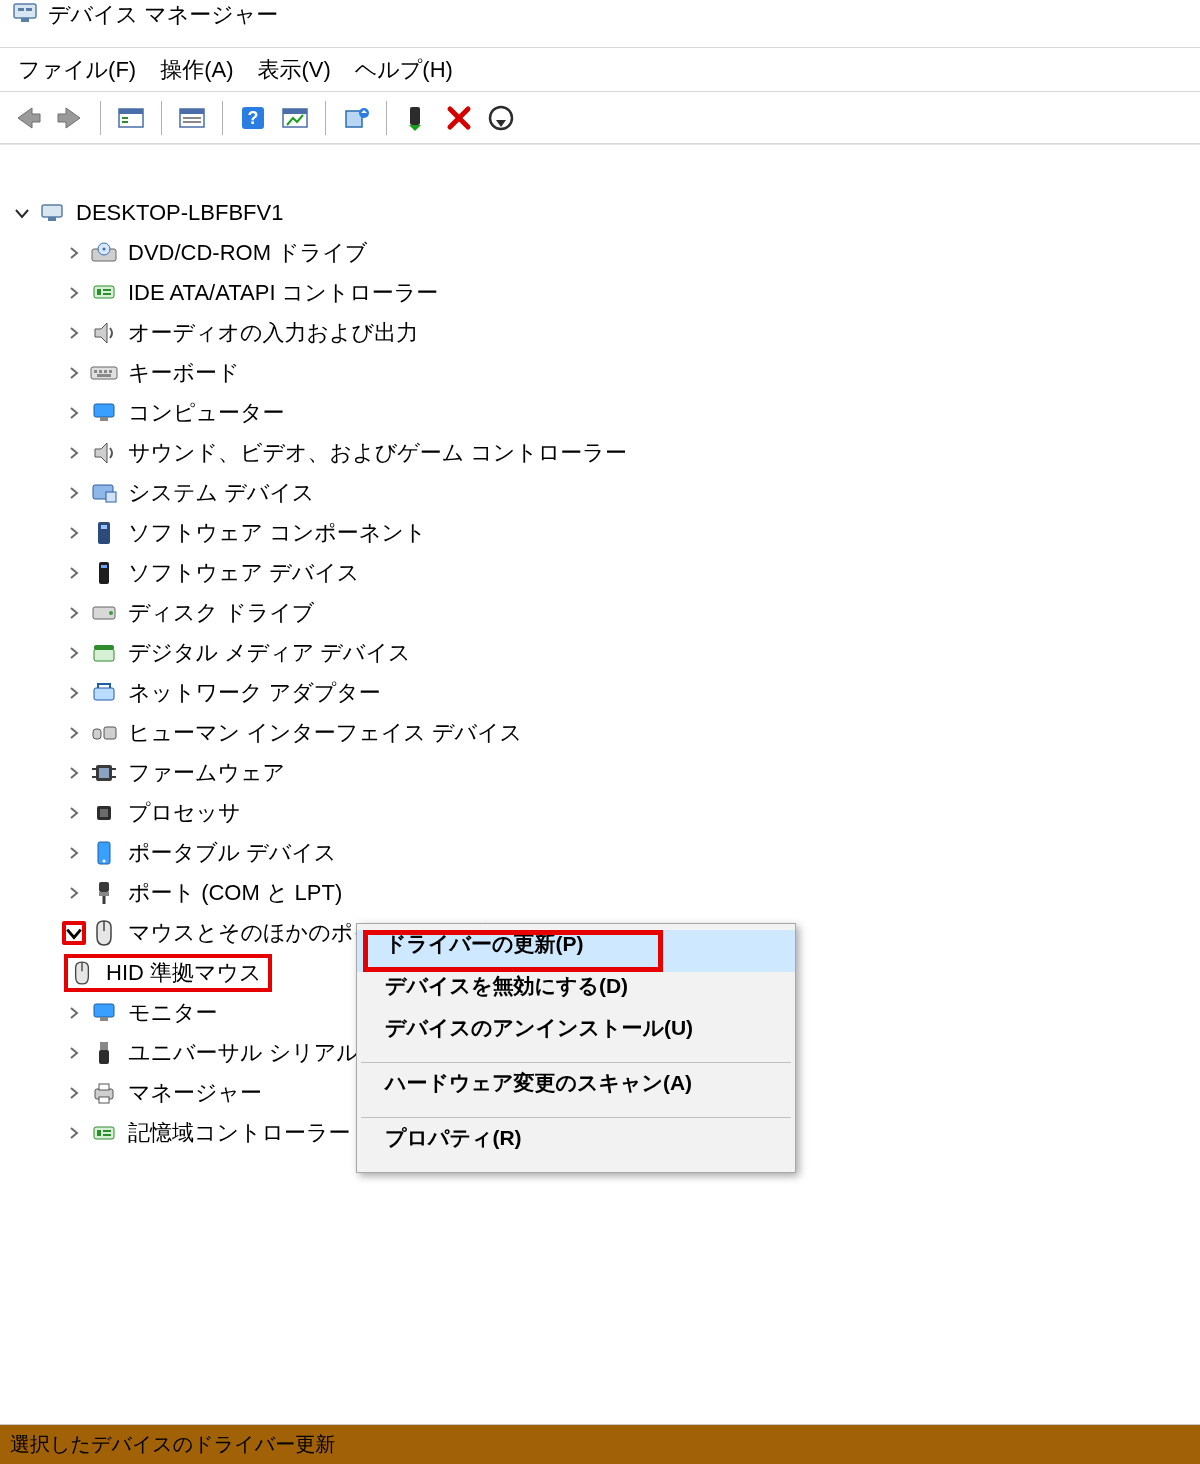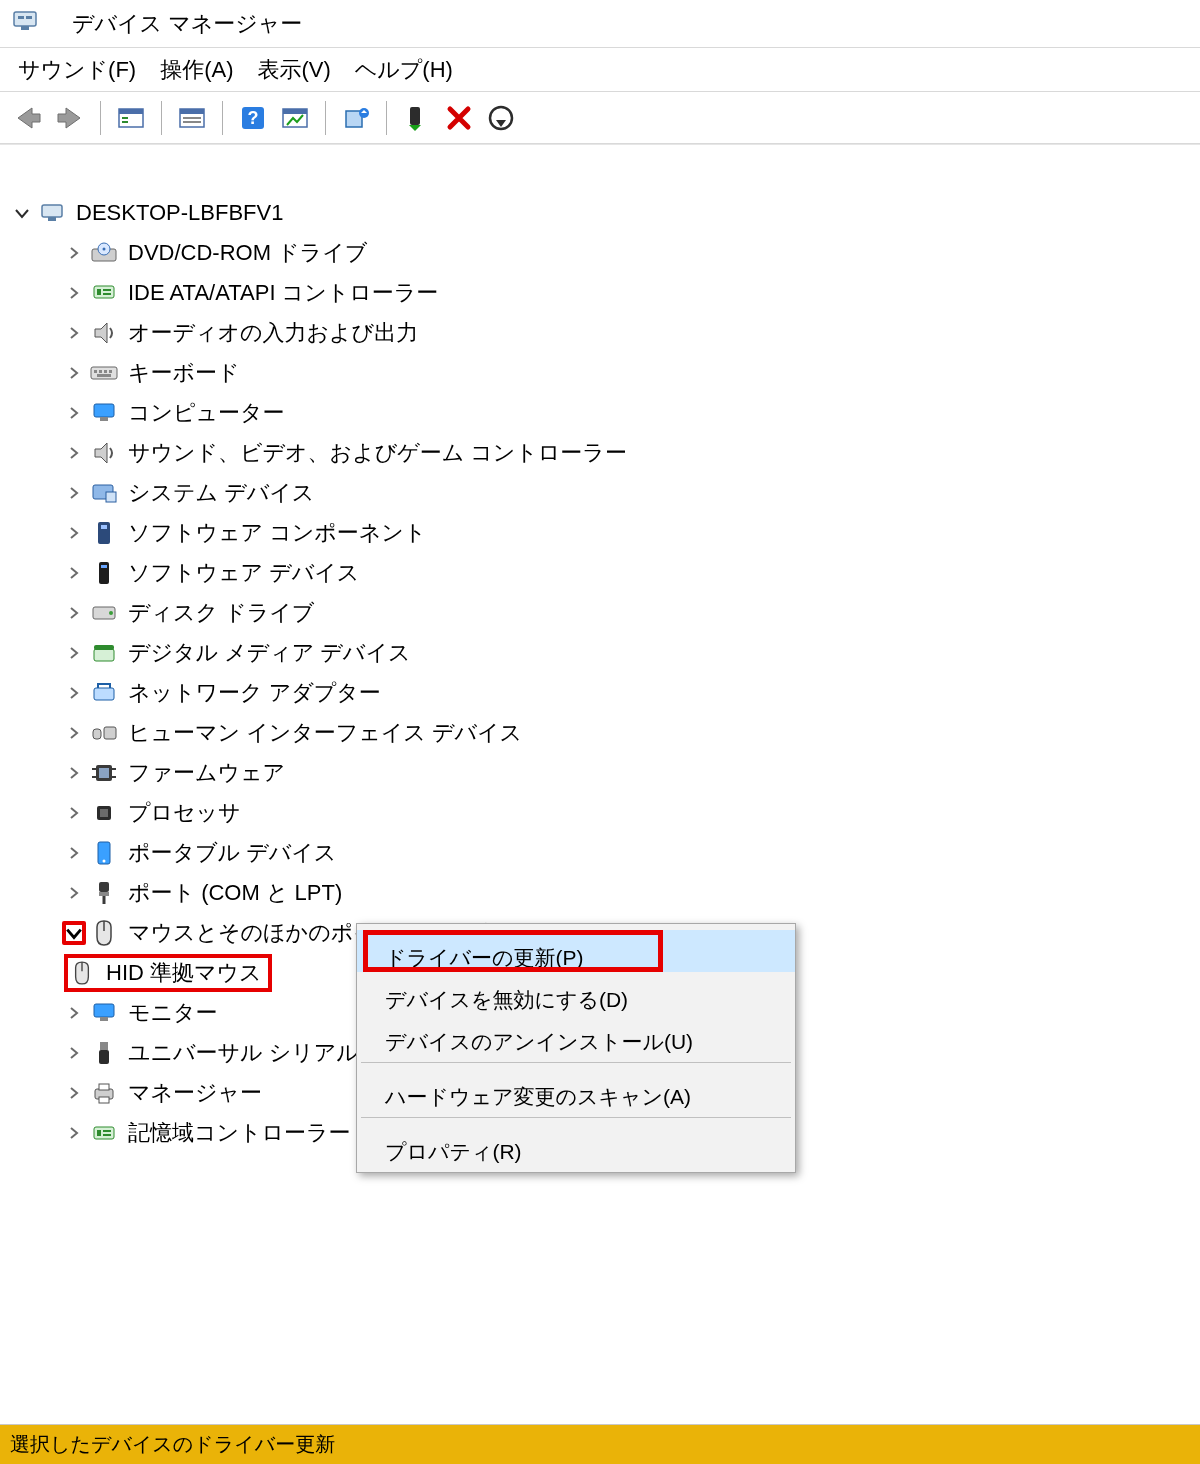--- a/index.html
+++ b/index.html
@@ -8,25 +8,23 @@
     font-family: "Yu Gothic UI", "Meiryo UI", "MS UI Gothic", sans-serif;
     font-size: 20px;
     background: #fff;
     color: #000;
     width: 1200px;
   }
 
   
   .titlebar {
     display: flex;
-    align-items: center;
     height: 48px;
     padding: 0 12px;
     border-bottom: 1px solid #d9d9d9;
-    gap: 24px;
   }
   .titlebar .app-icon { margin-right: 10px; }
   .titlebar .title { font-size: 22px; }
 
   
   .menubar {
     display: flex;
     align-items: center;
     gap: 24px;
     height: 44px;
@@ -126,22 +124,23 @@
     background: #f2f2f2;
     border: 1px solid #a8a8a8;
     box-shadow: 3px 3px 8px rgba(0,0,0,.35);
     padding: 6px 0;
     font-size: 21px;
     z-index: 10;
   }
   .ctx .ctx-item {
     height: 42px;
     display: flex;
-    align-items: flex-end;
+    align-items: flex-start;
     padding: 0 28px;
+    font-weight: bold;
   }
   .ctx .ctx-item.hover {
     background: #cde8ff;
   }
   .ctx .ctx-sep {
     height: 1px;
     background: #c0c0c0;
     margin: 6px 4px;
   }
   .ctx .hl-menu {
@@ -157,40 +156,40 @@
   
   .statusbar {
     position: absolute;
     left: 0; right: 0; bottom: 0;
     height: 40px;
     border-top: 1px solid #c8c8c8;
     display: flex;
     align-items: center;
     padding: 0 10px;
     font-size: 20px;
-    background: #eab308;
+    background: #a16207;
   }
 </style>
 </head>
 <body>
 
 <div class="titlebar">
   <span class="app-icon">
     <svg width="26" height="26" viewBox="0 0 26 26">
       <rect x="2" y="4" width="22" height="14" rx="2" fill="#d8e6f2" stroke="#5a7fa6" stroke-width="1.5"></rect>
       <rect x="6" y="8" width="6" height="3" fill="#5a7fa6"></rect>
       <rect x="14" y="8" width="6" height="3" fill="#5a7fa6"></rect>
       <rect x="9" y="18" width="8" height="4" fill="#5a7fa6"></rect>
     </svg>
   </span>
   <span class="title">デバイス マネージャー</span>
 </div>
 
 <div class="menubar">
-  <span class="mitem">サウンド(F)</span>
+  <span class="mitem">ファイル(F)</span>
   <span class="mitem">操作(A)</span>
   <span class="mitem">表示(V)</span>
   <span class="mitem">ヘルプ(H)</span>
 </div>
 
 <div class="toolbar">
   <span class="tb-btn">
     <svg width="28" height="24" viewBox="0 0 28 24">
         <path d="M18 2 L4 12 L18 22 L18 16 L26 16 L26 8 L18 8 Z" fill="#9a9a9a" stroke="#6f6f6f" stroke-width="1"></path>
       </svg>

